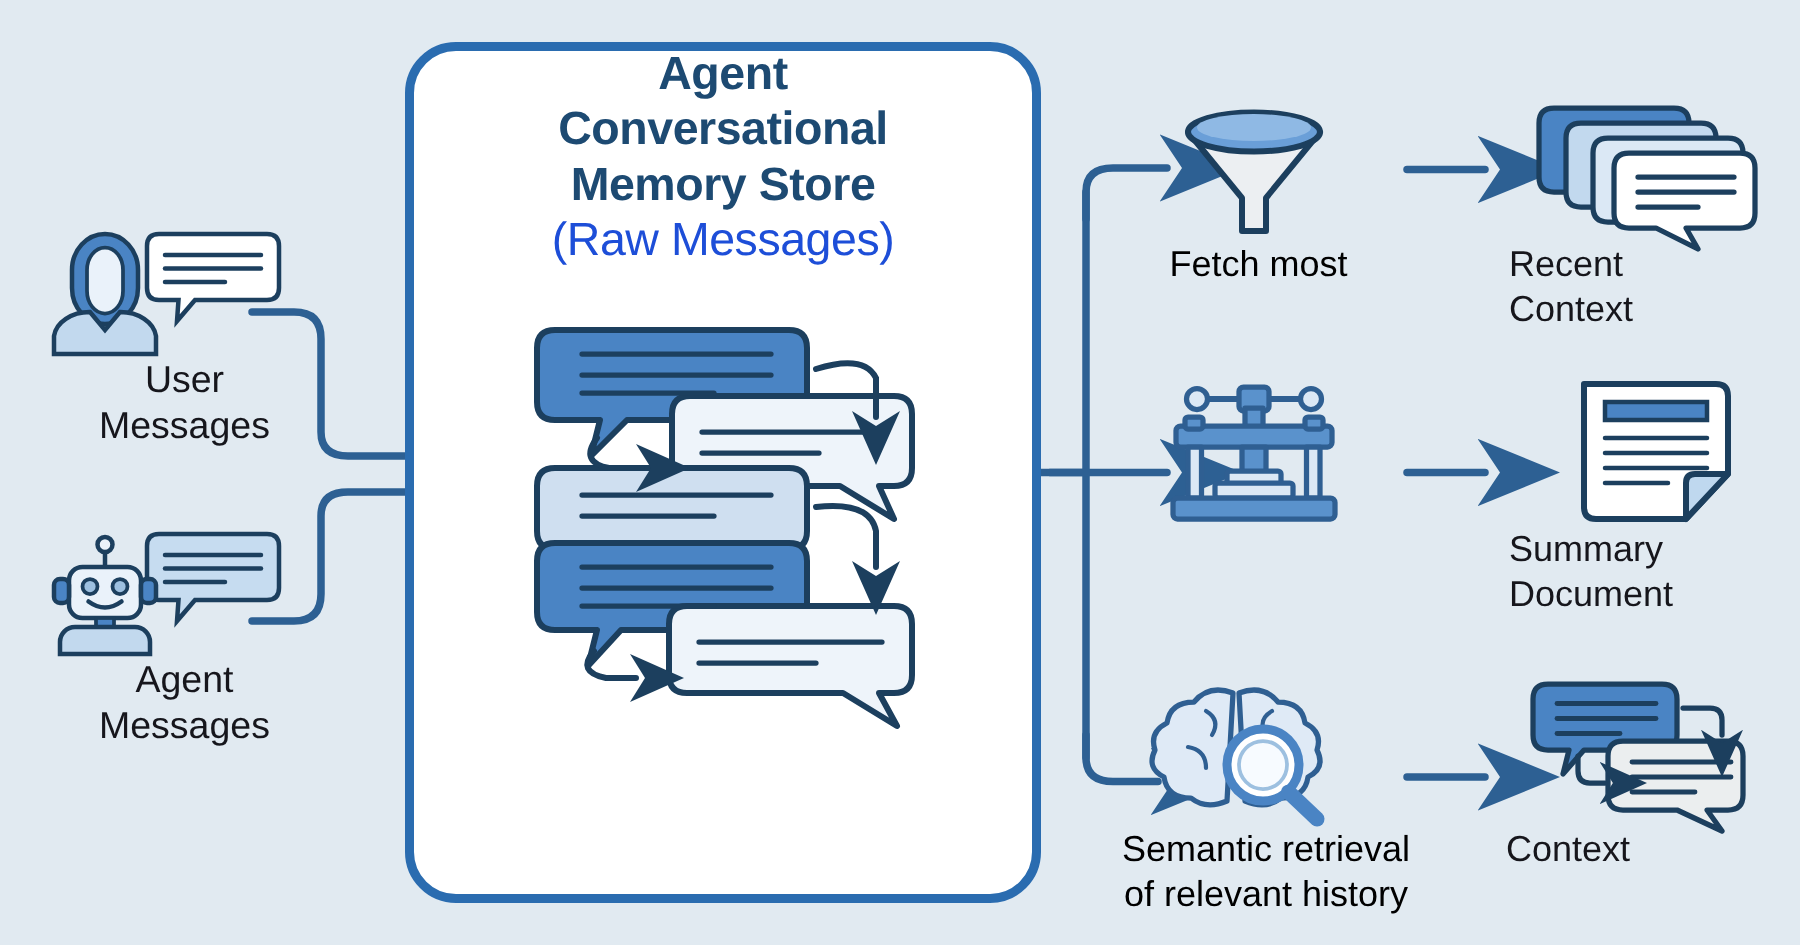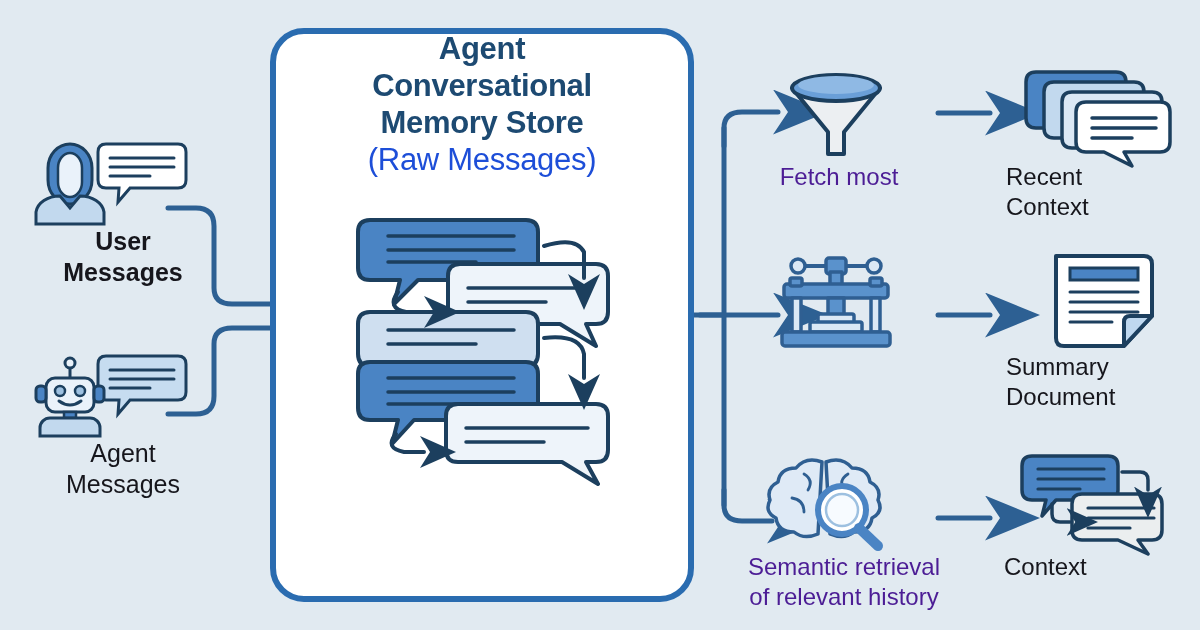--- a/index.html
+++ b/index.html
@@ -31,33 +31,33 @@
     letter-spacing:-0.3px;
     z-index:4;
   }
   #card-title .sub{font-weight:normal;color:#1d4ed8;}
 
   
   .source{position:absolute;text-align:center;width:210px;}
   .source .label{
     color:#16161c;font-size:25px;line-height:31px;margin-top:6px;
   }
-  #user-source{left:18px;top:140px;font-weight:bold;}
+  #user-source{left:18px;top:152px;}
   #agent-source{left:18px;top:352px;}
   .src-icons{position:relative;height:80px;}
 
   
   .branch-row{position:absolute;width:470px;height:180px;}
   #row-recent{left:720px;top:62px;}
   #row-summary{left:720px;top:252px;}
   #row-semantic{left:712px;top:452px;}
   .branch-icon{position:absolute;left:46px;top:0;width:140px;height:100px;}
   .branch-label{
     position:absolute;left:-6px;top:100px;width:250px;text-align:center;
-    color:#4c1d95;font-size:24px;line-height:30px;
+    color:#000000;font-size:24px;line-height:30px;
   }
   .out-icon{position:absolute;left:300px;top:0;width:160px;height:100px;}
   .out-label{
     position:absolute;left:286px;top:100px;width:190px;text-align:left;
     color:#16161c;font-size:24px;line-height:30px;
   }
   #row-semantic .branch-label{width:300px;left:-18px;}
   #row-semantic .out-label{left:292px;}
 
   svg{display:block;overflow:visible;}

